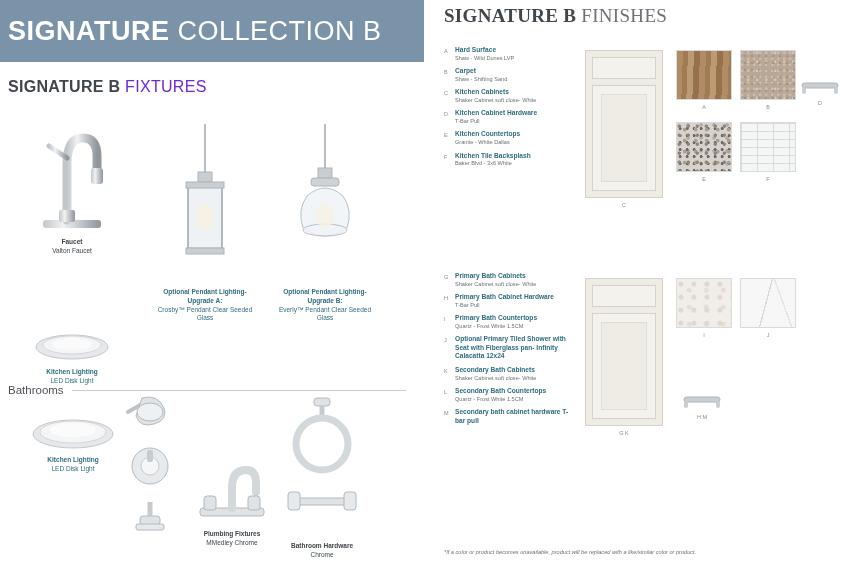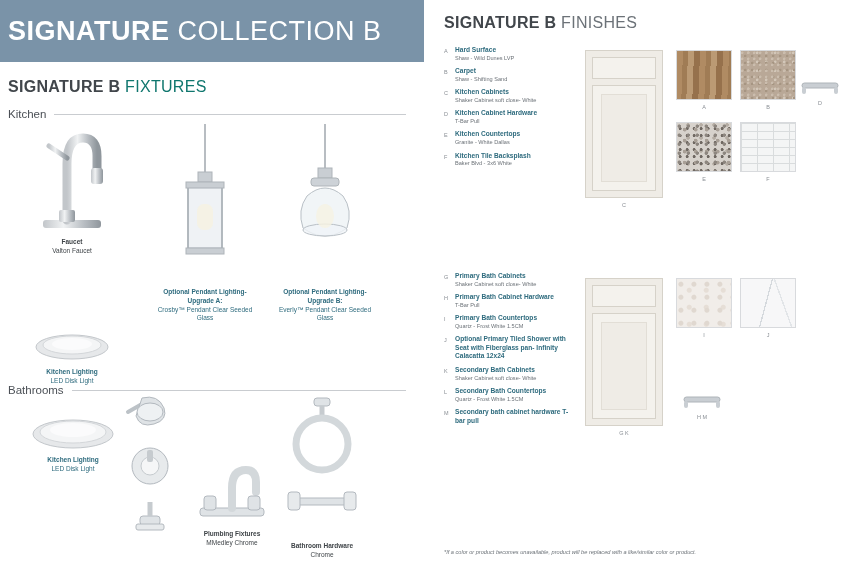--- a/index.html
+++ b/index.html
@@ -40,21 +40,21 @@
     width: 424px; height: 507px;
   }
   .section-head {
     font-size: 16px;
     padding-left: 8px;
     margin-top: 16px;
     letter-spacing: 0.3px;
     color: #41464b;
   }
   .section-head .b { font-weight: bold; }
-  .section-head .l { font-weight: 300; color: #0f766e; }
+  .section-head .l { font-weight: 300; color: #6d28d9; }
 
   .subhead-row {
     display: flex; align-items: center;
     padding-left: 8px;
     margin-top: 12px;
   }
   .subhead {
     font-size: 11.5px;
     color: #4b5056;
     white-space: nowrap;
@@ -86,24 +86,25 @@
   
   .sil { display: block; margin: 0 auto; }
 
   
   .right-col {
     position: absolute;
     left: 430px; top: 0;
     width: 423px; height: 569px;
   }
   .right-title {
-    font-size: 16px;
+    font-size: 19px;
     letter-spacing: 0.3px;
-    margin: 14px 0 0 14px;
+    margin: 5px 0 0 14px;
     color: #41464b;
+    font-family: Liberation Serif, serif;
   }
   .right-title .b { font-weight: bold; }
   .right-title .l { font-weight: 300; color: #6c7278; }
 
   .spec-list { position: absolute; }
   .spec-item {
     display: flex;
     margin-bottom: 5px;
   }
   .spec-key {
@@ -180,24 +181,20 @@
   </div>
 </div>
 
 <div class="left-col">
 
   <div class="section-head">
     <span class="b">SIGNATURE B</span>
     <span class="l">FIXTURES</span>
   </div>
 
-  <div class="subhead-row">
-    <div class="subhead">Kitchen</div>
-    <div class="subhead-rule"></div>
-  </div>
 
   <div class="subhead-row" style="position:absolute; left:0; top:310px; width:100%;">
     <div class="subhead">Bathrooms</div>
     <div class="subhead-rule"></div>
   </div>
 
   <div class="tile" style="left:22px; top:62px; width:100px;">
     <svg class="sil" width="70" height="110" viewBox="0 0 70 110">
       <defs>
         <linearGradient id="met" x1="0" y1="0" x2="1" y2="0">

